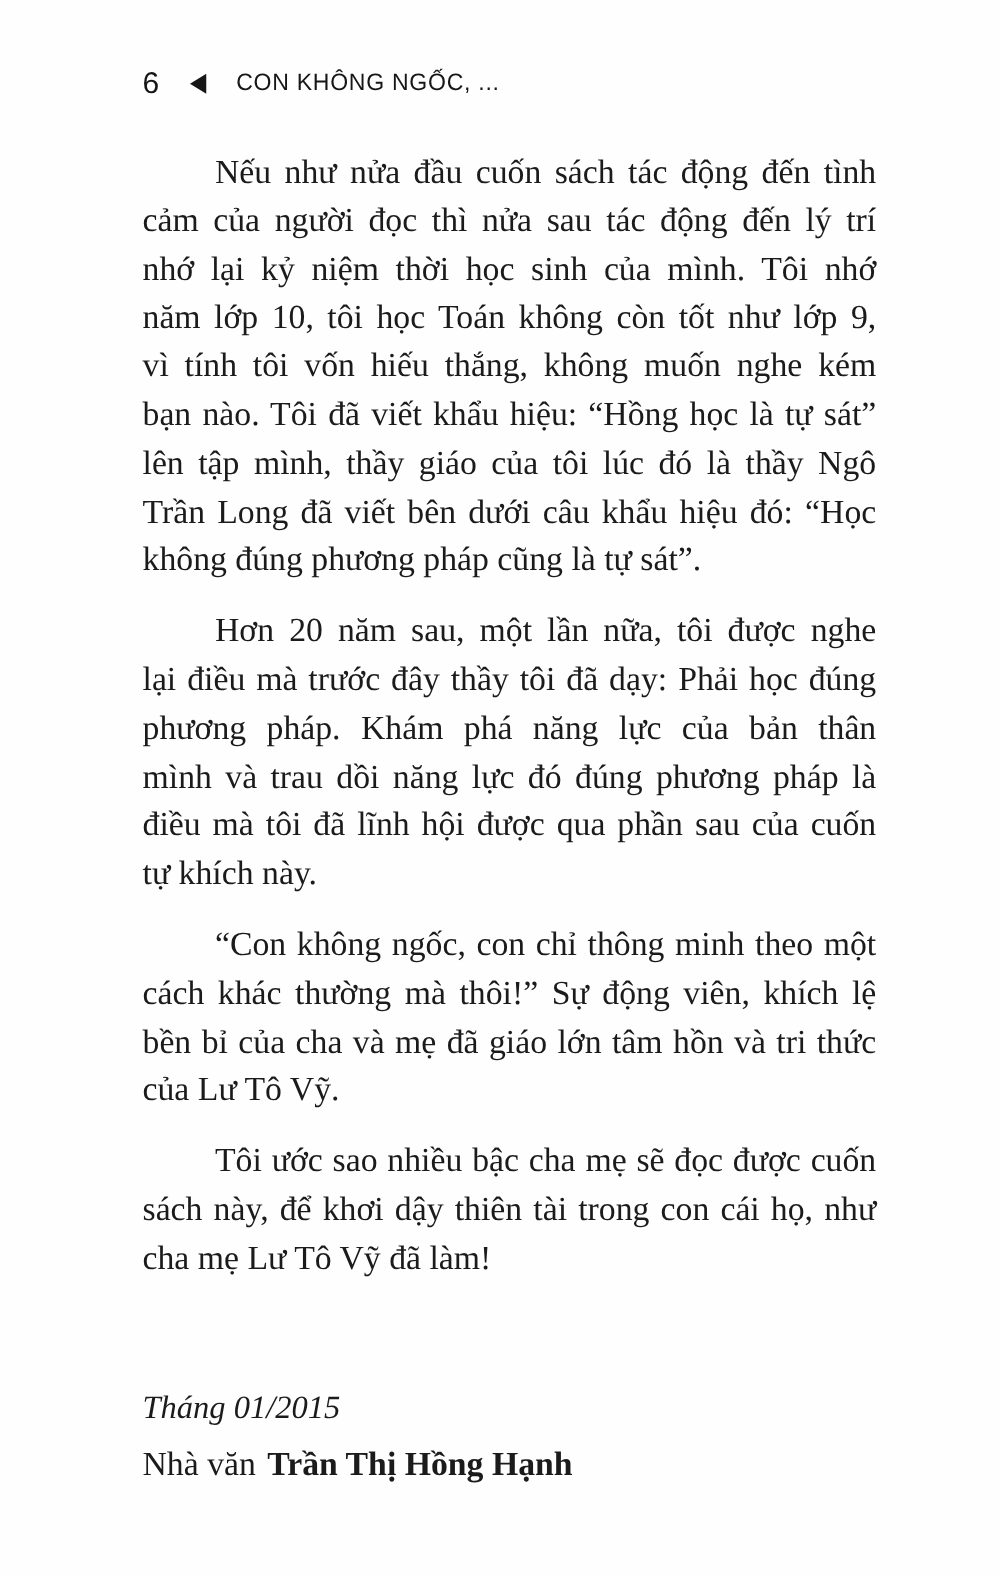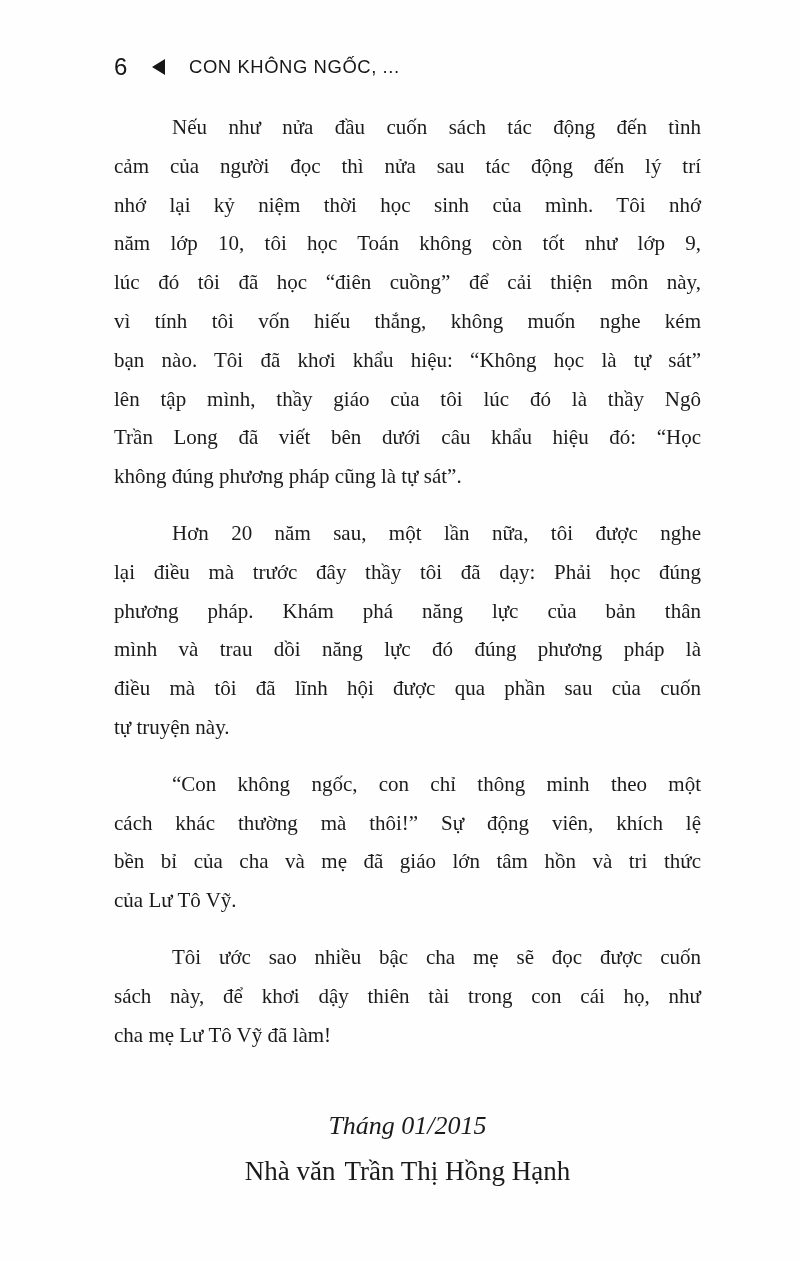--- a/index.html
+++ b/index.html
@@ -45,90 +45,89 @@
     line-height: 24px;
     letter-spacing: 0.6px;
     transform: scaleX(0.97);
     transform-origin: left center;
     white-space: nowrap;
   }
   
   #body-text {
     position: absolute;
     left: 114px;
-    top: 108px;
+    top: 118px;
     width: 587px;
-    font-size: 21px;
+    font-size: 27px;
   }
   .para { margin: 0; }
   .para + .para { margin-top: 18px; }
   .line {
     line-height: 38.8px;
     text-align: justify;
     text-align-last: justify;
     white-space: nowrap;
   }
   .line.first { text-indent: 58px; }
   .line.last {
     text-align: left;
     text-align-last: left;
   }
   
   #signature {
     position: absolute;
     left: 114px;
     top: 1106px;
     width: 587px;
-    text-align: center;
+    text-align: left;
   }
   .sig-date {
     font-style: italic;
     font-size: 26px;
     line-height: 40px;
   }
   .sig-author {
     font-size: 27px;
     line-height: 46px;
     margin-top: 2px;
   }
-  .sig-author .author-name { font-weight: normal; }
+  .sig-author .author-name { font-weight: bold; }
   .sig-author .author-prefix { margin-right: 9px; }
 </style>
 </head>
 <body>
 
 <div id="page">
 
   <div id="header">
     <span class="page-num">6</span>
     <span class="tri-left"></span>
     <span class="running-title">CON KHÔNG NGỐC, ...</span>
   </div>
 
   <div id="body-text">
 
   <div class="para">
         <div class="line first">Nếu như nửa đầu cuốn sách tác động đến tình</div>
         <div class="line">cảm của người đọc thì nửa sau tác động đến lý trí</div>
         <div class="line">nhớ lại kỷ niệm thời học sinh của mình. Tôi nhớ</div>
         <div class="line">năm lớp 10, tôi học Toán không còn tốt như lớp 9,</div>
-        <div class="line">lúc đó tôi đã học “điên cuồng” để cải thiện môn này,</div>
         <div class="line">vì tính tôi vốn hiếu thắng, không muốn nghe kém</div>
-        <div class="line">bạn nào. Tôi đã khơi khẩu hiệu: “Không học là tự sát”</div>
+        <div class="line">bạn nào. Tôi đã viết khẩu hiệu: “Hồng học là tự sát”</div>
         <div class="line">lên tập mình, thầy giáo của tôi lúc đó là thầy Ngô</div>
         <div class="line">Trần Long đã viết bên dưới câu khẩu hiệu đó: “Học</div>
         <div class="line last">không đúng phương pháp cũng là tự sát”.</div>
       </div>
       <div class="para">
         <div class="line first">Hơn 20 năm sau, một lần nữa, tôi được nghe</div>
         <div class="line">lại điều mà trước đây thầy tôi đã dạy: Phải học đúng</div>
         <div class="line">phương pháp. Khám phá năng lực của bản thân</div>
         <div class="line">mình và trau dồi năng lực đó đúng phương pháp là</div>
         <div class="line">điều mà tôi đã lĩnh hội được qua phần sau của cuốn</div>
-        <div class="line last">tự truyện này.</div>
+        <div class="line last">tự khích này.</div>
       </div>
       <div class="para">
         <div class="line first">“Con không ngốc, con chỉ thông minh theo một</div>
         <div class="line">cách khác thường mà thôi!” Sự động viên, khích lệ</div>
         <div class="line">bền bỉ của cha và mẹ đã giáo lớn tâm hồn và tri thức</div>
         <div class="line last">của Lư Tô Vỹ.</div>
       </div>
       <div class="para">
         <div class="line first">Tôi ước sao nhiều bậc cha mẹ sẽ đọc được cuốn</div>
         <div class="line">sách này, để khơi dậy thiên tài trong con cái họ, như</div>

